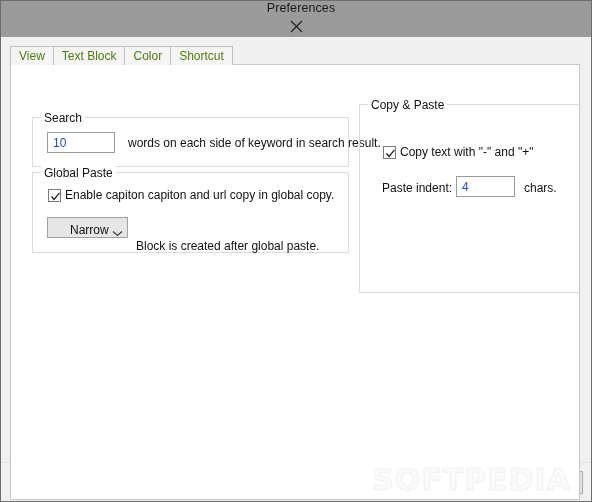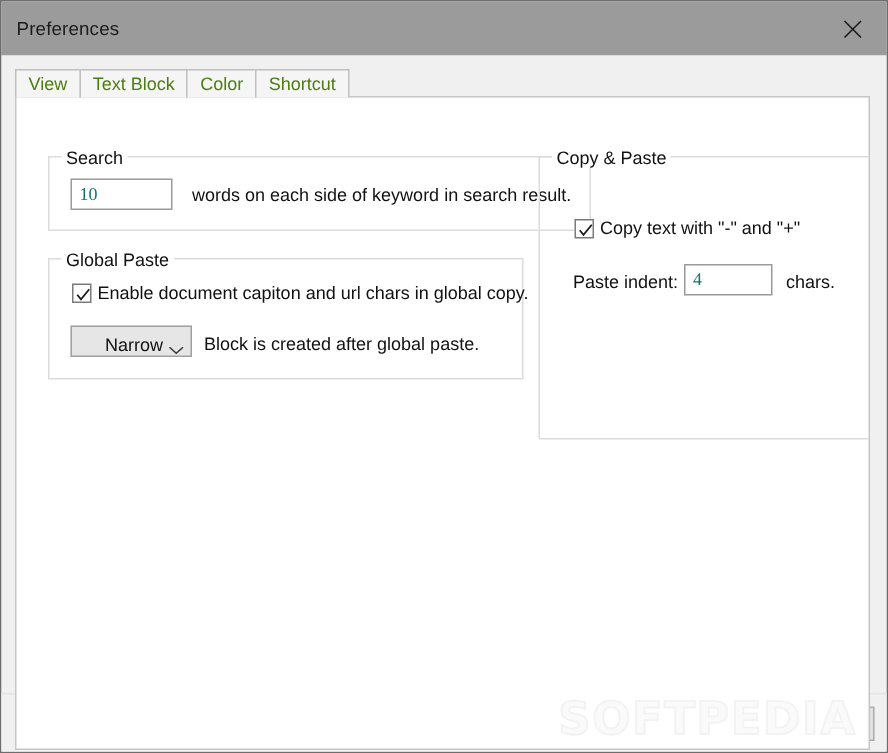--- a/index.html
+++ b/index.html
@@ -32,20 +32,21 @@
 
   
   #titlebar {
     height: 36px;
     min-height: 28px;
     background: #9b9b9b;
     display: flex;
     align-items: center;
     justify-content: space-between;
     position: relative;
+    flex-direction: column;
   }
   #title-text {
     padding-left: 10px;
     font-size: 12.5px;
     color: #1b1b1b;
     letter-spacing: 0.1px;
   }
   #close-button {
     width: 45px;
     height: 28px;
@@ -122,35 +123,35 @@
     position: absolute;
     top: -7px;
     left: 8px;
     background: #ffffff;
     padding: 0 3px;
     font-size: 12px;
     color: #111;
     white-space: nowrap;
   }
 
-  #gb-search  { left: 21px;  top: 39px;  width: 362px; height: 50px; }
+  #gb-search  { left: 21px;  top: 52px;  width: 317px; height: 50px; }
   #gb-global  { left: 21px;  top: 107px; width: 317px; height: 81px; }
   #gb-copy    { left: 348px; top: 39px;  width: 222px; height: 189px; }
 
   
   .textbox {
     box-sizing: border-box;
     border: 1px solid #9a9a9a;
     background: #ffffff;
     height: 21px;
     line-height: 19px;
     padding: 0 0 0 5px;
-    font-family: Liberation Serif, serif;
-    font-size: 12px;
-    color: #0f766e;
+    font-family: Liberation Sans, sans-serif;
+    font-size: 12px;
+    color: #1d4ed8;
     outline: none;
     position: absolute;
   }
 
   .plaintext {
     position: absolute;
     font-size: 12px;
     color: #111;
     white-space: nowrap;
     line-height: 14px;
@@ -282,32 +283,32 @@
 
       <div class="groupbox" id="gb-global">
         <div class="gb-title">Global Paste</div>
 
         <div class="checkrow" style="left:15px; top:15px;">
           <span class="checkbox">
             <svg width="11" height="11" viewBox="0 0 11 11">
               <polyline points="1.5,5.5 4,8.5 9.5,1.8" fill="none" stroke="#1b1b1b" stroke-width="1.2"></polyline>
             </svg>
           </span>
-          <span class="cb-label">Enable document capiton and url chars in global copy.</span>
+          <span class="cb-label">Enable capiton capiton and url copy in global copy.</span>
         </div>
 
         <div class="combobox" style="left:14px; top:44px; width:81px;">
           <span class="cb-value">Narrow</span>
           <span class="cb-arrow">
             <svg width="11" height="7" viewBox="0 0 11 7">
               <polyline points="1,1.5 5.5,5.5 10,1.5" fill="none" stroke="#3a3a3a" stroke-width="1.1"></polyline>
             </svg>
           </span>
         </div>
-        <div class="plaintext" style="left:103px; top:49px;">Block is created after global paste.</div>
+        <div class="plaintext" style="left:103px; top:66px;">Block is created after global paste.</div>
       </div>
 
       <div class="groupbox" id="gb-copy">
         <div class="gb-title">Copy &amp; Paste</div>
 
         <div class="checkrow" style="left:23px; top:40px;">
           <span class="checkbox">
             <svg width="11" height="11" viewBox="0 0 11 11">
               <polyline points="1.5,5.5 4,8.5 9.5,1.8" fill="none" stroke="#1b1b1b" stroke-width="1.2"></polyline>
             </svg>

